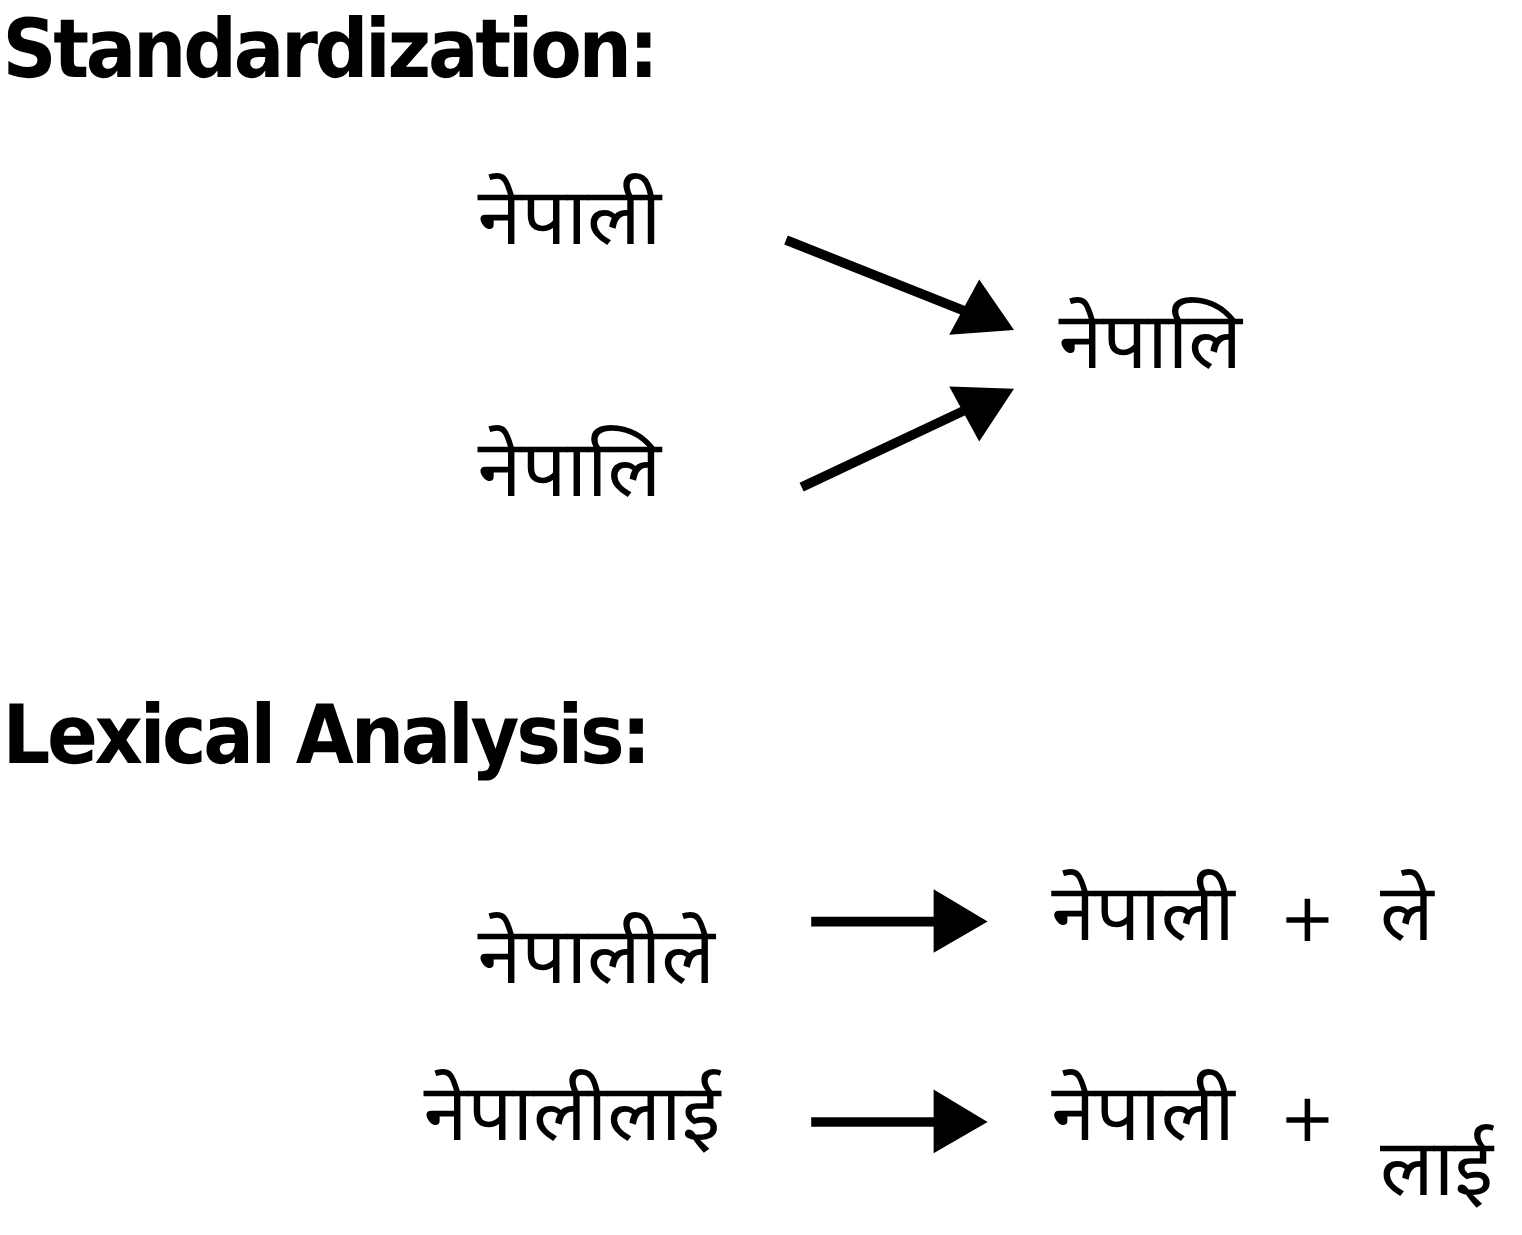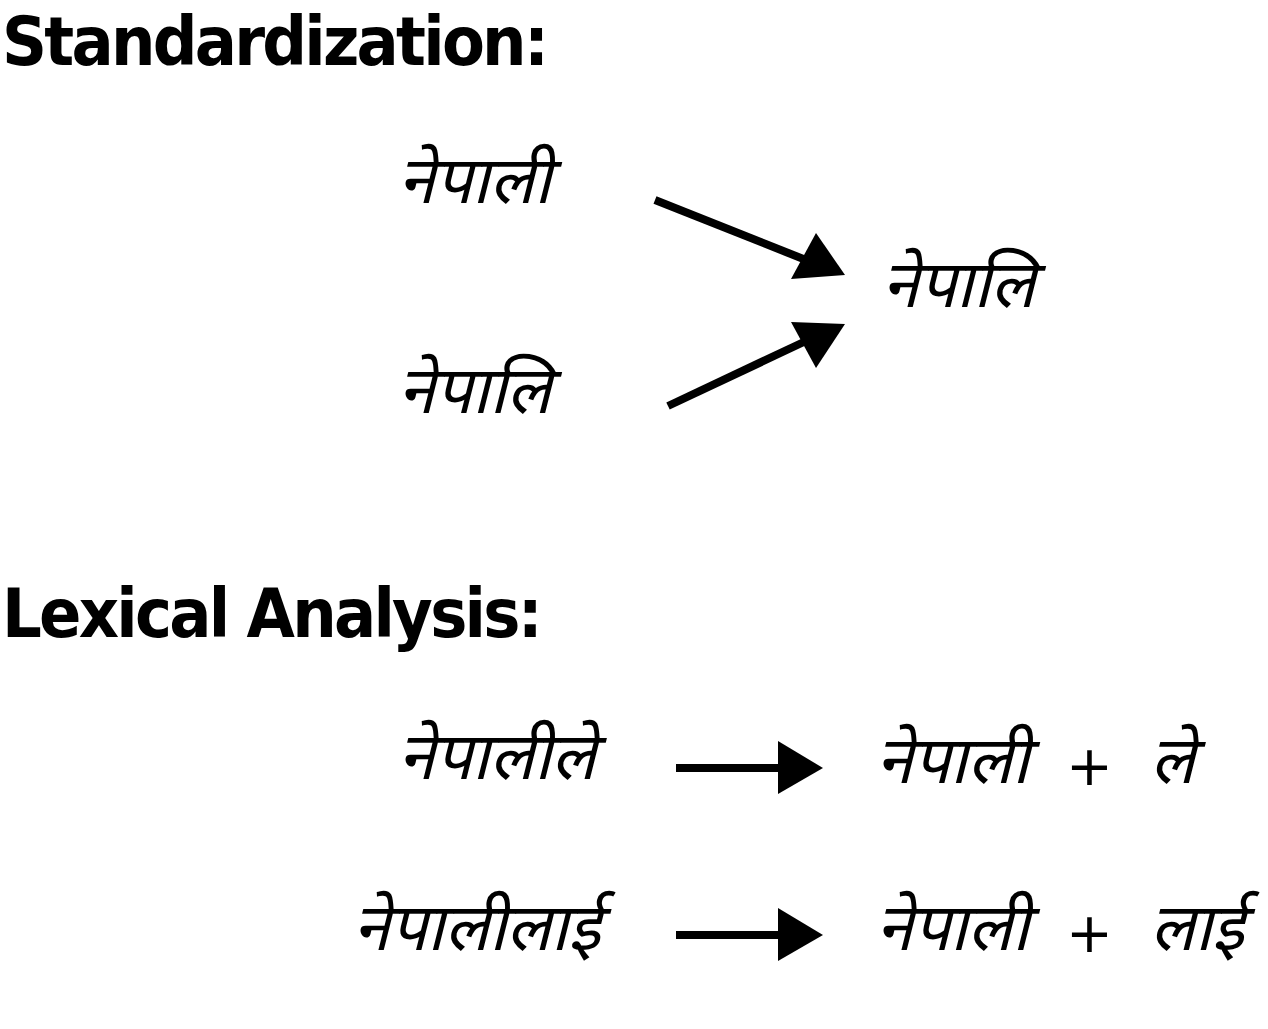--- a/index.html
+++ b/index.html
@@ -8,48 +8,48 @@
       position: absolute; left: 2px; margin: 0;
       font-family: "DejaVu Sans", "Liberation Sans", sans-serif;
       font-weight: bold; font-size: 68px; letter-spacing: -3px; line-height: 1;
       transform: scaleX(0.92); transform-origin: left center;
     }
     #h-std { top: 8px; }
     #h-lex { top: 580px; }
     .word {
       position: absolute; margin: 0; white-space: nowrap;
       font-family: "DejaVu Sans", "Liberation Sans", sans-serif;
-      font-size: 66px; line-height: 1; font-style: italic;
+      font-size: 66px; line-height: 1;
     }
     .op {
       position: absolute; font-family: "DejaVu Sans", "Liberation Sans", sans-serif;
       font-size: 56px; line-height: 1;
     }
     svg.arrows { position: absolute; left: 0; top: 0; width: 1268px; height: 1029px; pointer-events: none; }
   </style>
 </head>
 <body>
 
 <h1 id="h-std" class="heading">Standardization:</h1>
 
 <div class="word" style="left:398px; top:148px;">नेपाली</div>
 <div class="word" style="left:398px; top:358px;">नेपालि</div>
 <div class="word" style="left:882px; top:252px;">नेपालि</div>
 
 <h1 id="h-lex" class="heading">Lexical Analysis:</h1>
 
-<div class="word" style="left:398px; top:724px;">नेपालीले</div>
+<div class="word" style="left:398px; top:764px;">नेपालीले</div>
 <div class="word" style="left:876px; top:728px;">नेपाली</div>
 <div class="op" style="left:1066px; top:738px;">+</div>
 <div class="word" style="left:1150px; top:728px;">ले</div>
 
 <div class="word" style="left:353px; top:895px;">नेपालीलाई</div>
 <div class="word" style="left:876px; top:895px;">नेपाली</div>
 <div class="op" style="left:1066px; top:905px;">+</div>
-<div class="word" style="left:1150px; top:895px;">लाई</div>
+<div class="word" style="left:1150px; top:941px;">लाई</div>
 
 <svg class="arrows" viewBox="0 0 1268 1029">
   <g>
     <line x1="655" y1="200" x2="806" y2="260" stroke="#000" stroke-width="8"></line>
     <polygon points="816,233 845,275 791,279" fill="#000"></polygon>
   </g>
   <g>
     <line x1="668" y1="406" x2="808" y2="340" stroke="#000" stroke-width="8"></line>
     <polygon points="791,322 845,324 816,368" fill="#000"></polygon>
   </g>

